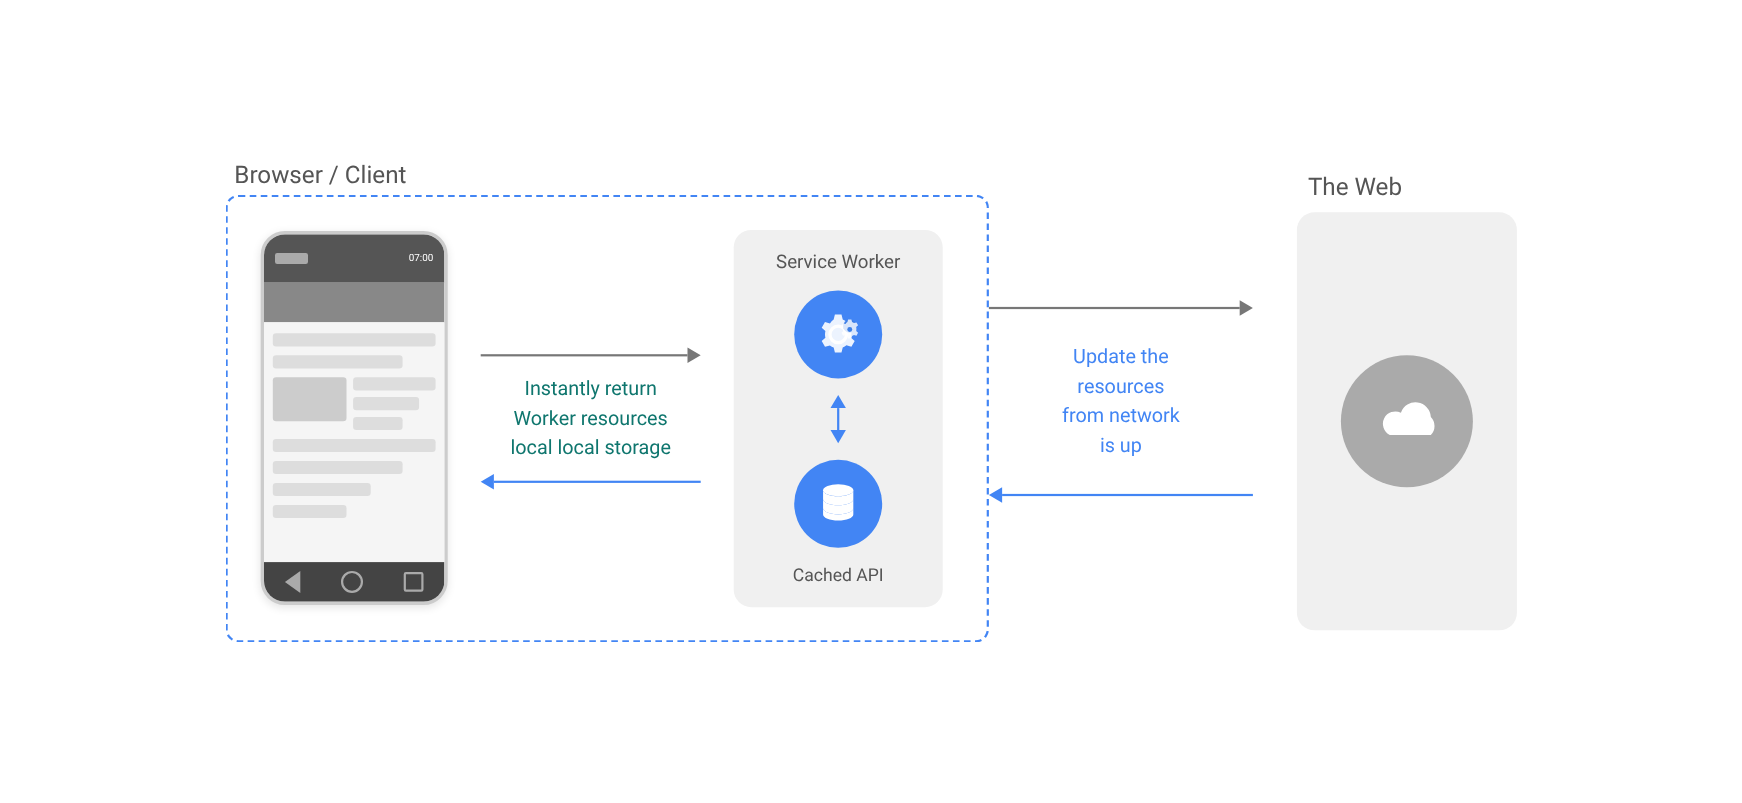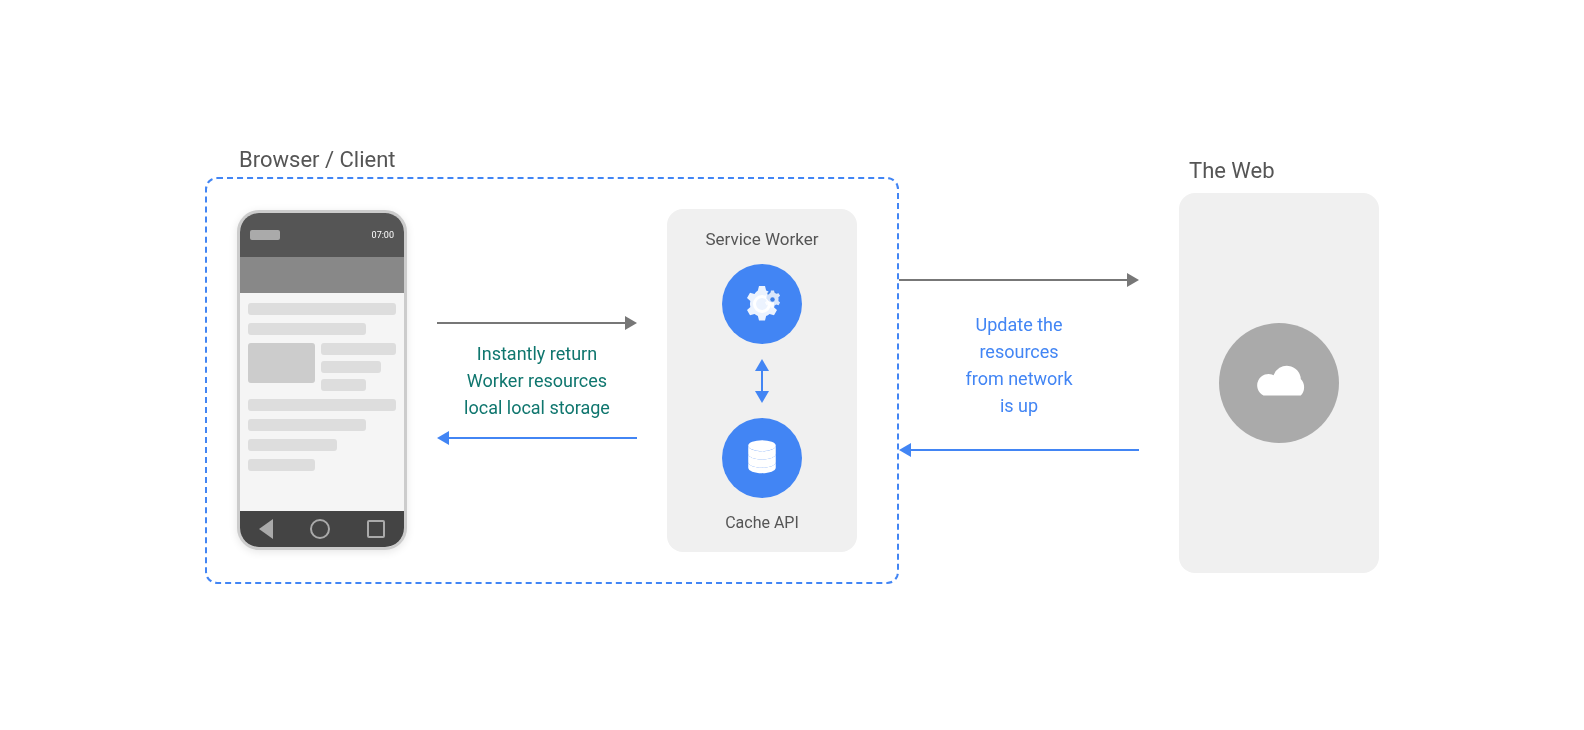--- a/index.html
+++ b/index.html
@@ -24,21 +24,21 @@
 
     
     .browser-client-wrapper {
       position: relative;
       display: flex;
       align-items: center;
     }
     .browser-label {
       position: absolute;
       top: 0;
-      left: 34px;
+      left: 8px;
       font-size: 22px;
       color: #555;
     }
     .dashed-box {
       border: 2px dashed #4285f4;
       border-radius: 12px;
       padding: 30px 40px 30px 30px;
       display: flex;
       align-items: center;
       gap: 30px;
@@ -377,21 +377,21 @@
           </div>
 
           <div class="circle-icon">
             <svg class="db-icon-svg" viewBox="0 0 64 64" fill="white">
               <ellipse cx="32" cy="14" rx="20" ry="8"></ellipse>
               <path d="M12 14v12c0 4.4 9 8 20 8s20-3.6 20-8V14c0 4.4-9 8-20 8s-20-3.6-20-8z"></path>
               <path d="M12 26v12c0 4.4 9 8 20 8s20-3.6 20-8V26c0 4.4-9 8-20 8s-20-3.6-20-8z"></path>
               <path d="M12 38v8c0 4.4 9 8 20 8s20-3.6 20-8v-8c0 4.4-9 8-20 8s-20-3.6-20-8z"></path>
             </svg>
           </div>
-          <span class="cache-api-label">Cache API</span>
+          <span class="cache-api-label">Cached API</span>
         </div>
 
       </div>
     </div>
   </div>
 
   <div class="middle-arrows" style="display:flex;flex-direction:column;align-items:center;gap:24px;width:240px;flex-shrink:0;">
 
     <div class="arrow-row">
       <div class="arrow-line"></div>

